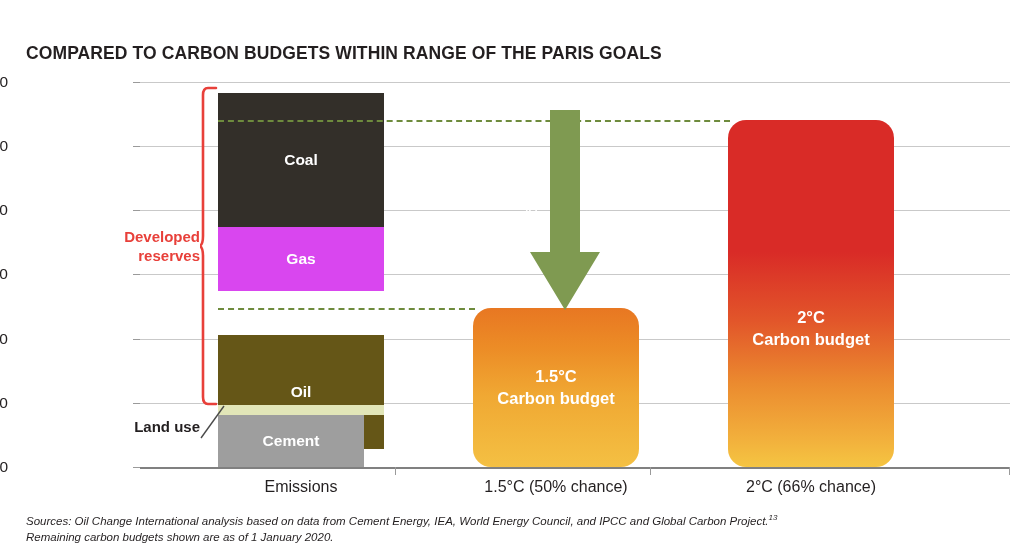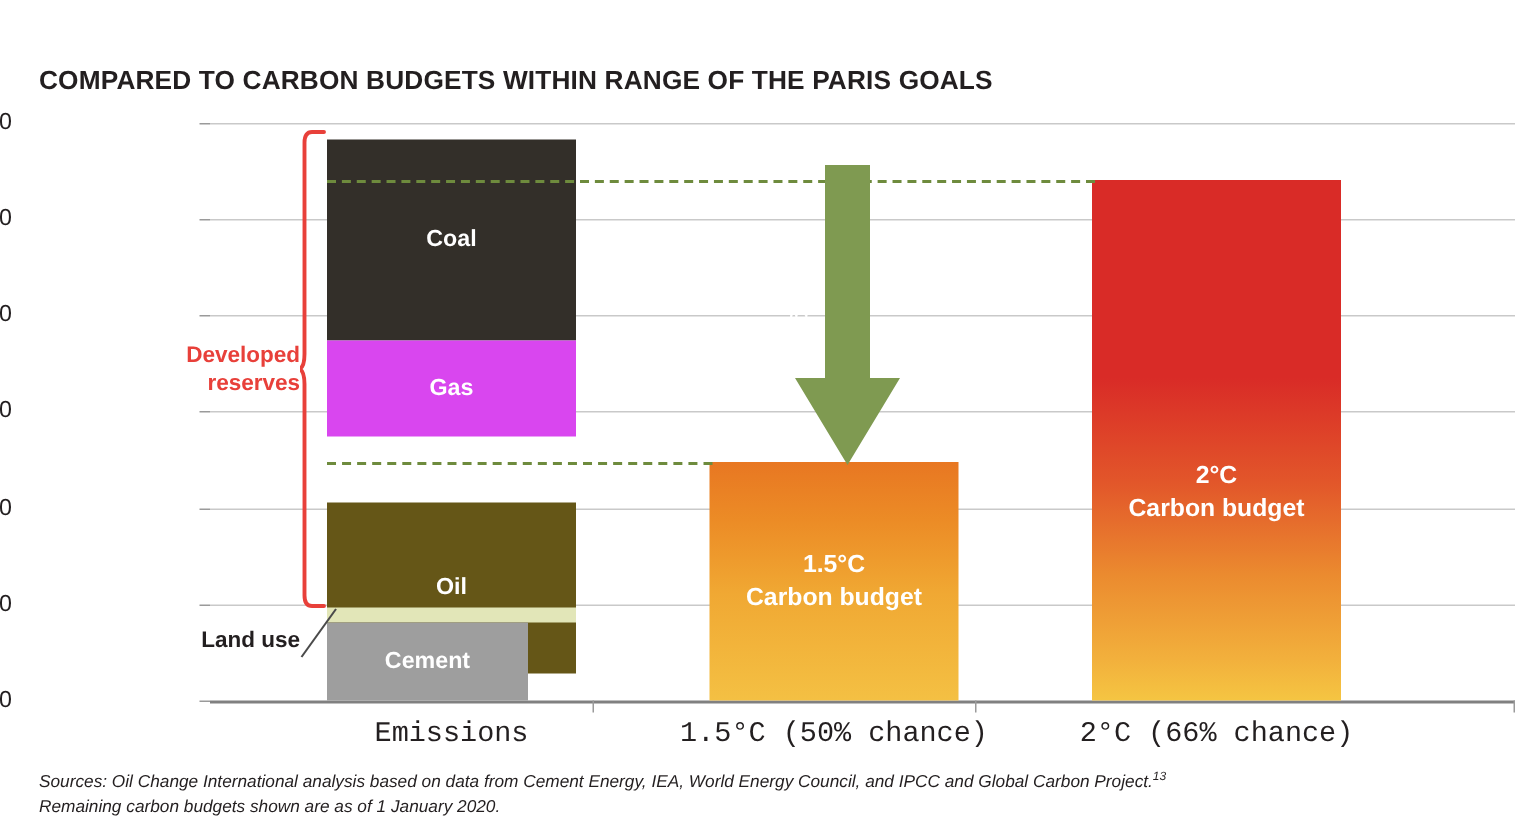--- a/index.html
+++ b/index.html
@@ -101,20 +101,21 @@
     position: absolute;
     display: flex;
     align-items: center;
     justify-content: center;
     text-align: center;
     color: #ffffff;
     font-size: 16.5px;
     font-weight: bold;
     line-height: 1.3;
     box-sizing: border-box;
+    border-radius: 18px;
   }
 
   
   .dashline {
     position: absolute;
     height: 0;
     border-top: 2.5px dashed #6e8b3d;
   }
 
   
@@ -170,25 +171,24 @@
     position: absolute;
     left: 200px;
     top: 404px;
   }
 
   
   .xtick-label {
     position: absolute;
     top: 478px;
     text-align: center;
-    font-size: 19px;
+    font-size: 16px;
     color: #231f20;
     white-space: nowrap;
     transform: translateX(-50%);
-    font-family: Liberation Mono, monospace;
   }
   .xtick-mark {
     position: absolute;
     top: 467px;
     width: 1px;
     height: 8px;
     background: #9a9a9a;
   }
 
   
@@ -246,21 +246,21 @@
     <div class="bar-seg" style="left:78px; width:166px; top:11px; height:134px; background:#332f29;">
       <span>Coal</span>
     </div>
     <div class="bar-seg" style="left:78px; width:166px; top:145px; height:64px; background:#d946ef;">
       <span>Gas</span>
     </div>
     <div class="bar-seg" style="left:78px; width:166px; top:209px; height:114px; background:#655617;margin-top:44px;">
       <span>Oil</span>
     </div>
     <div class="bar-seg" style="left:78px; width:166px; top:323px; height:10px; background:#e2e6b8;"></div>
-    <div class="bar-seg" style="left:78px; width:134px; top:333px; height:52px; background:#9e9e9e;">
+    <div class="bar-seg" style="left:78px; width:146px; top:333px; height:52px; background:#9e9e9e;">
       <span>Cement</span>
     </div>
 
     <div class="bar-budget" style="left:333px; width:166px; top:226px; height:159px;
                 background:linear-gradient(to bottom, #e87722 0%, #ec8c26 25%, #f0a833 55%, #f4c043 100%);">
       <div>
         <div>1.5°C</div>
         <div>Carbon budget</div>
       </div>
     </div>

